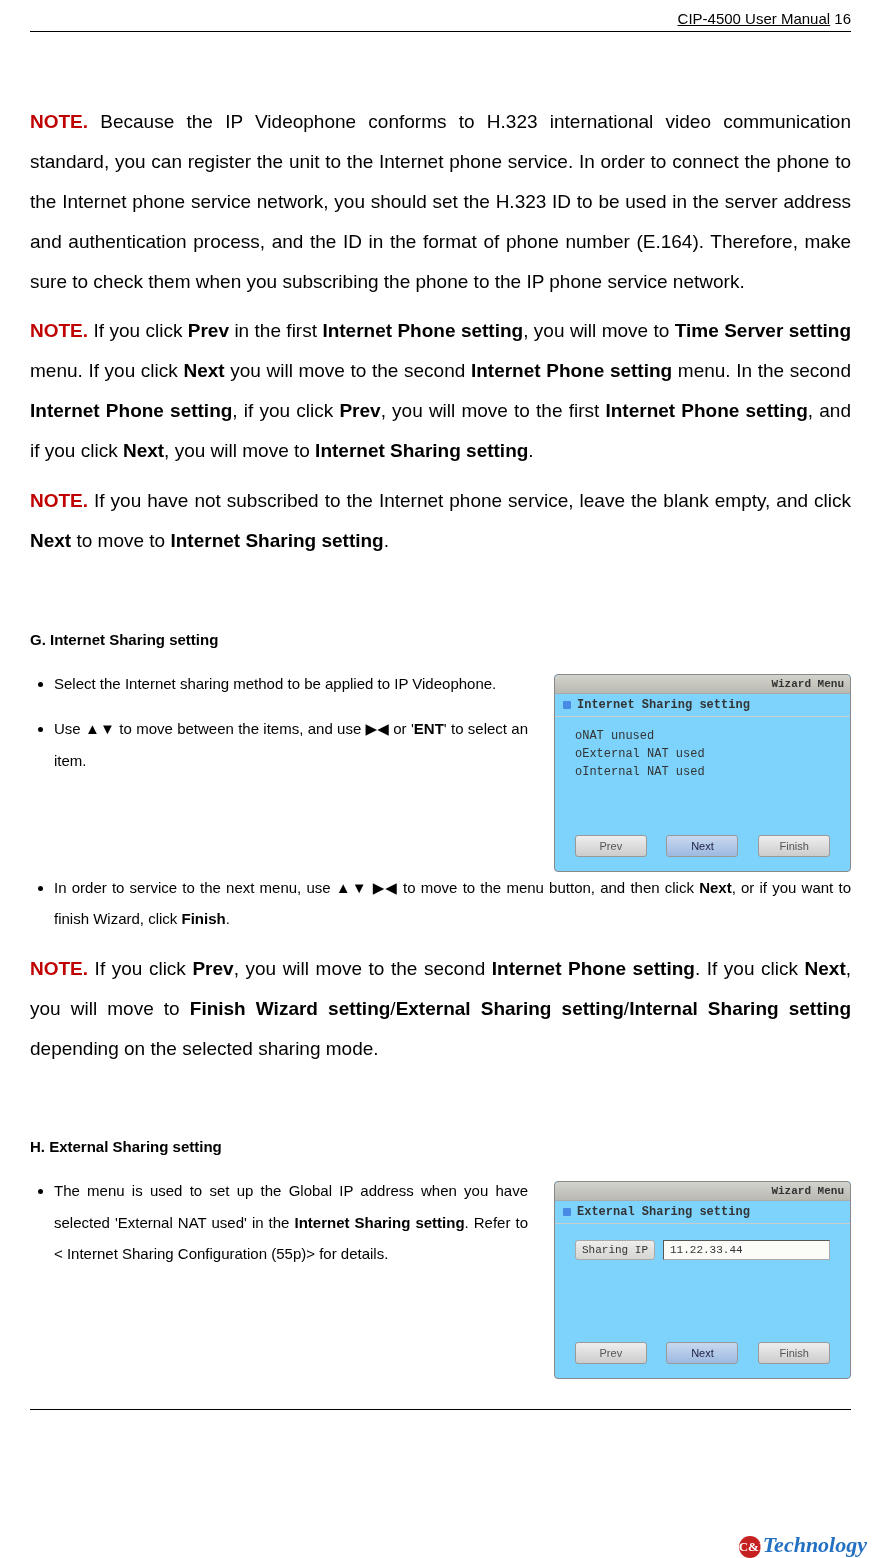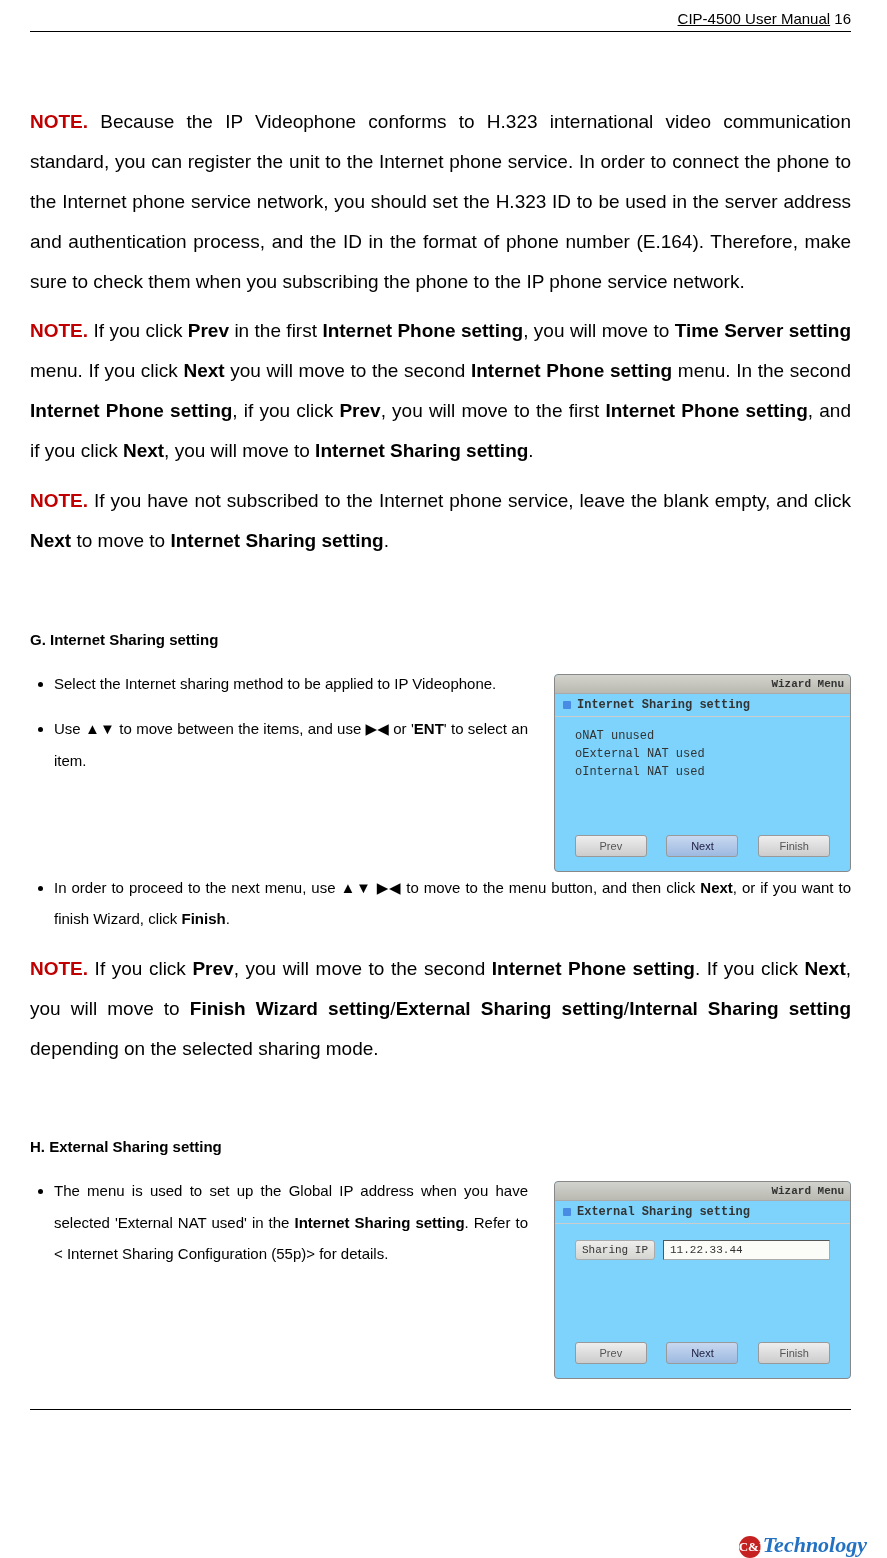--- a/index.html
+++ b/index.html
@@ -206,21 +206,21 @@
         </div>
         <div class="btnrow">
           <div class="sbtn">Prev</div>
           <div class="sbtn primary">Next</div>
           <div class="sbtn">Finish</div>
         </div>
       </div>
     </div>
 
     <ul class="bullet">
-      <li><span>In order to proceed to the next menu, use ▲▼ ▶◀ to move to the menu button, and then click </span><span class="bold">Next</span><span>, or if you want to finish Wizard, click </span><span class="bold">Finish</span><span>.</span></li>
+      <li><span>In order to service to the next menu, use ▲▼ ▶◀ to move to the menu button, and then click </span><span class="bold">Next</span><span>, or if you want to finish Wizard, click </span><span class="bold">Finish</span><span>.</span></li>
     </ul>
 
     <p class="para-gap">
       <span class="note-label">NOTE.</span><span> If you click </span><span class="bold">Prev</span><span>, you will move to the second </span><span class="bold">Internet Phone setting</span><span>. If you click </span><span class="bold">Next</span><span>, you will move to </span><span class="bold">Finish Wizard setting</span><span>/</span><span class="bold">External Sharing setting</span><span>/</span><span class="bold">Internal Sharing setting</span><span> depending on the selected sharing mode.</span>
     </p>
 
     <h3 class="section-title">H. External Sharing setting</h3>
 
     <div class="layout">
       <div class="text-col">

